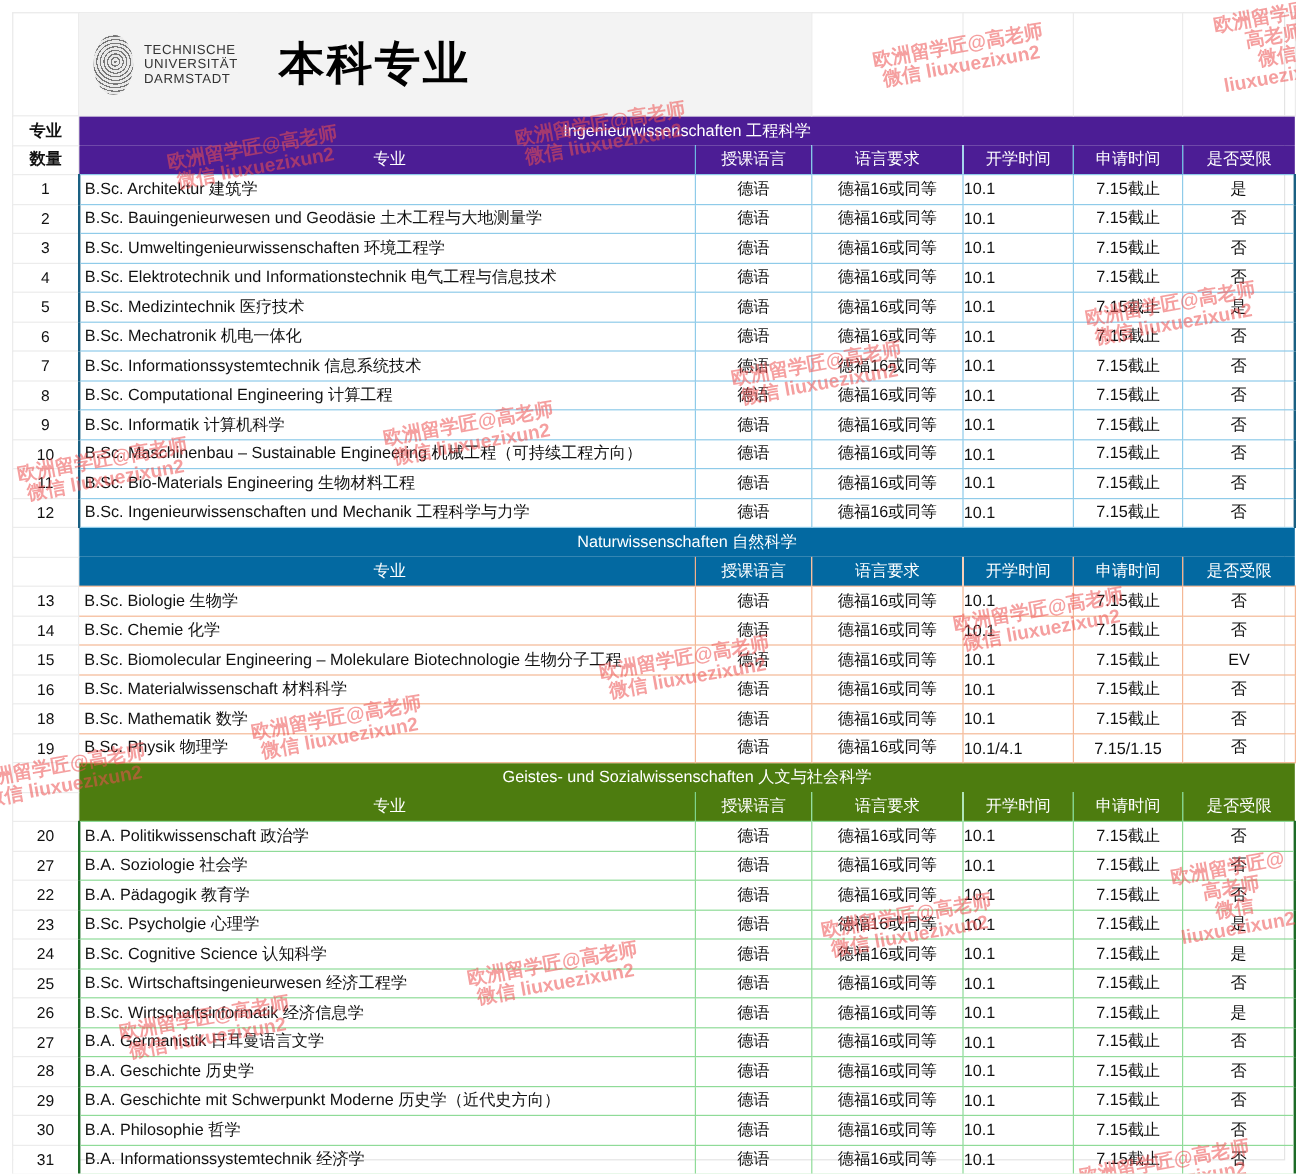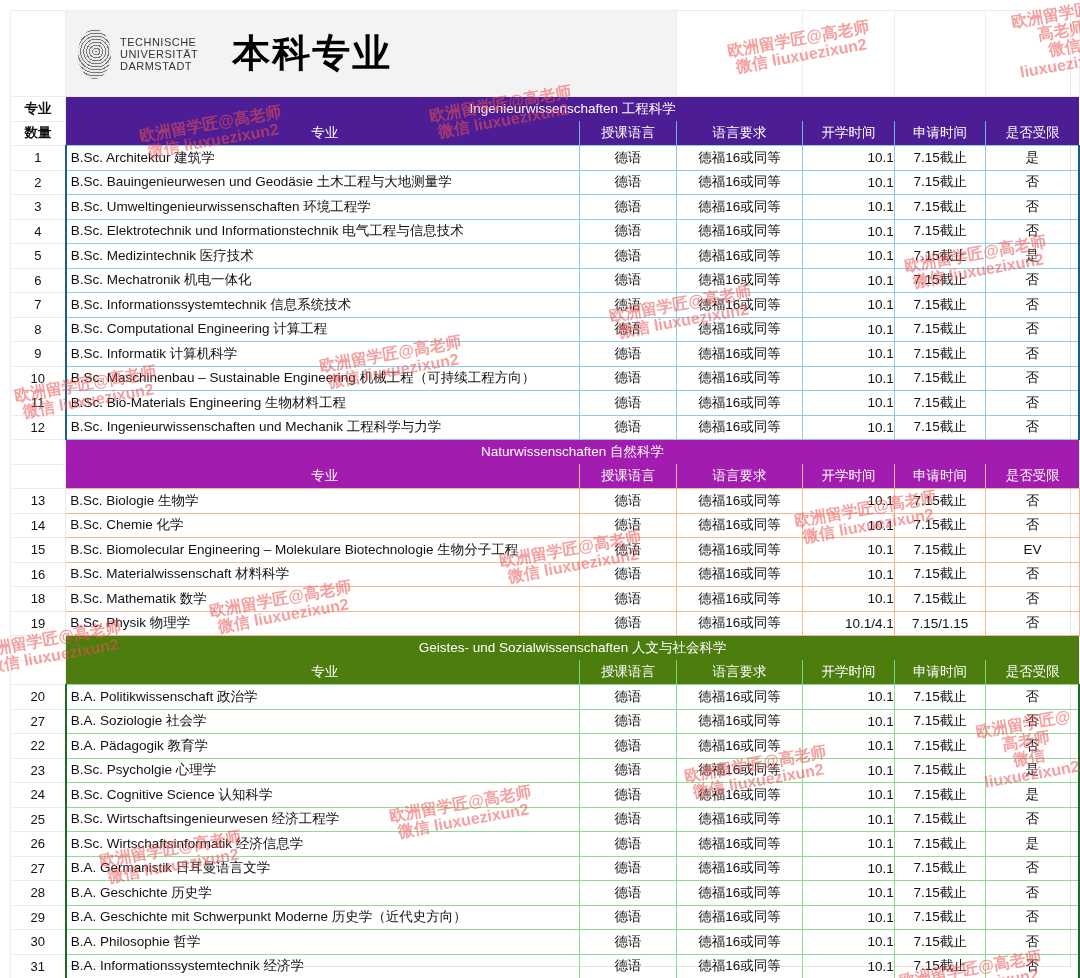--- a/index.html
+++ b/index.html
@@ -6,21 +6,21 @@
   body { width:1080px; height:978px; position:relative; overflow:hidden;
          font-family:"Liberation Sans","DejaVu Sans",sans-serif; color:#111; }
   .sheet { position:absolute; left:10px; top:10px; width:1059px; height:955px;
            border:1px solid #e4e4e4; background:#fff; }
   table { border-collapse:collapse; position:absolute; left:10px; top:10px; table-layout:fixed; }
   td { padding:0; font-size:13.5px; height:23.5px; white-space:nowrap; overflow:hidden; }
   .c-num { width:54px; text-align:center; border:1px solid #ececec; background:#fff; font-size:13px; }
   .c-name { width:509px; text-align:left; padding-left:4px; }
   .c-lang { width:96px; text-align:center; }
   .c-req { width:126px; text-align:center; }
-  .c-start { width:91px; text-align:right; }
+  .c-start { width:91px; text-align:left; }
   .c-apply { width:91px; text-align:center; }
   .c-ltd { width:92px; text-align:center; }
 
   .top-row td { height:85px; border:1px solid #ececec; }
   .logo-cell { background:#f3f3f3; }
   .logo-wrap { display:flex; align-items:center; height:85px; }
   .logo-seal { width:42px; height:50px; margin-left:12px; border-radius:50%;
                background:repeating-radial-gradient(circle at 55% 45%, #777 0 1px, #e9e9e9 1px 3px); }
   .logo-text { margin-left:9px; font-size:11px; line-height:12px; color:#333; letter-spacing:0.5px; }
   .page-title { font-size:38px; font-weight:bold; margin-left:34px; letter-spacing:2px; color:#000; }
@@ -30,21 +30,21 @@
   .col-hdr td.h { color:#fff; text-align:center; font-size:13.5px; height:22px; }
 
   
   .blue .band, .blue .h { background:#4c1d95; }
   .blue .h { border-left:1px solid #6cb8e0; }
   .blue td.d { border:1px solid #8fcbe9; }
   .blue td.d.first { border-left:2px solid #1a6082; }
   .blue td.d.last { border-right:2px solid #1a6082; }
 
   
-  .orange .band, .orange .h { background:#a21caf;margin-top:28px; }
+  .orange .band, .orange .h { background:#0369a1;margin-top:28px; }
   .orange .h { border-left:1px solid #f4b08a; }
   .orange td.d { border:1px solid #f4b896; }
 
   
   .green .band, .green .h { background:#4d7c0f; }
   .green .h { border-left:1px solid #7fd48b; }
   .green td.d { border:1px solid #8fdb98; }
   .green td.d.first { border-left:2px solid #1d6b27; }
   .green td.d.last { border-right:2px solid #1d6b27; }
 

